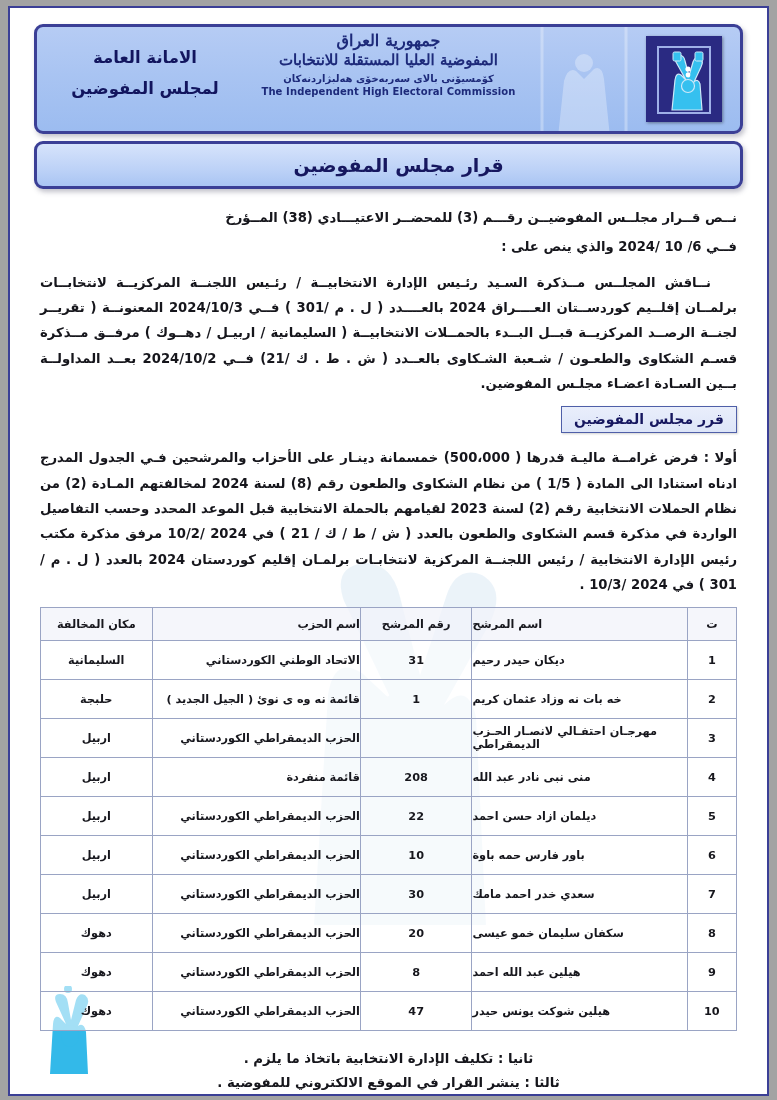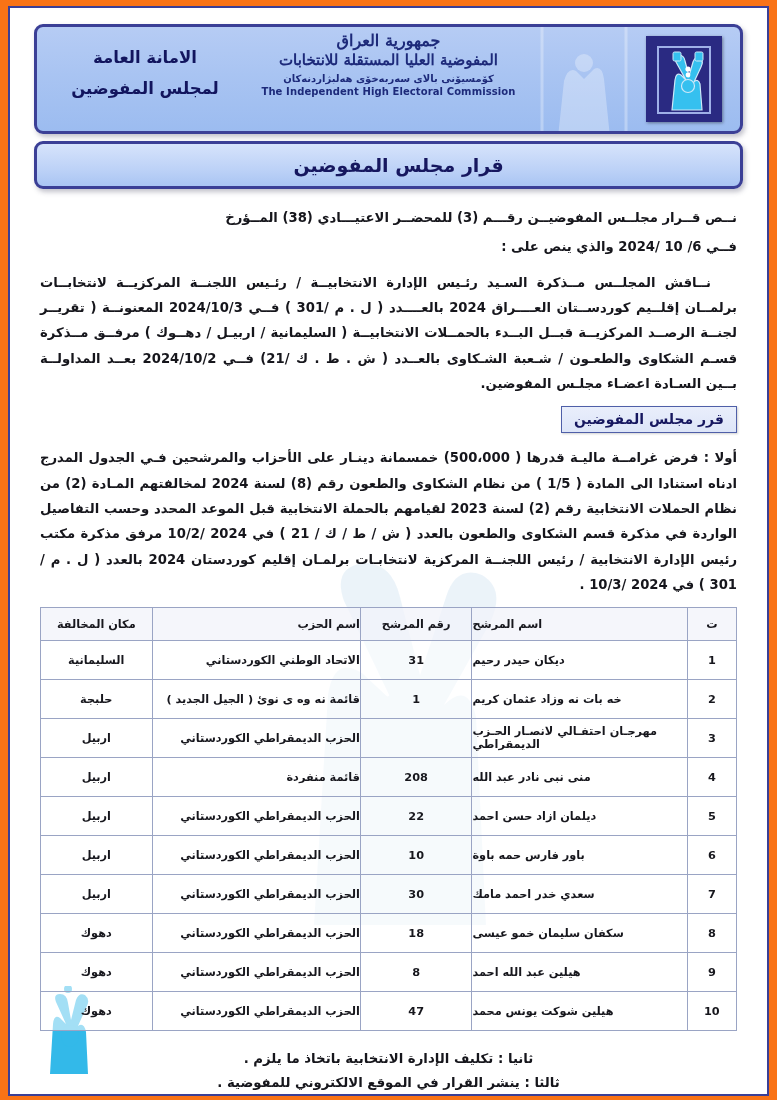--- a/index.html
+++ b/index.html
@@ -13,21 +13,21 @@
     height: 1100px;
     font-family: "DejaVu Sans", "Liberation Sans", sans-serif;
     overflow: hidden;
     position: relative;
   }
 
   
   .page {
     position: absolute;
     inset: 0;
-    background: #f97316;
+    background: #a3a3a3;
     box-sizing: border-box;
     padding: 6px;
   }
   .page-border {
     position: absolute;
     left: 8px;
     top: 6px;
     right: 8px;
     bottom: 4px;
     border: 2px solid #3b3f96;
@@ -381,34 +381,34 @@
               <tr>
                 <td class="col-idx num">7</td>
                 <td class="col-name">سعدي خدر احمد مامك</td>
                 <td class="col-num num">30</td>
                 <td class="col-party">الحزب الديمقراطي الكوردستاني</td>
                 <td class="col-place">اربيل</td>
               </tr>
               <tr>
                 <td class="col-idx num">8</td>
                 <td class="col-name">سكفان سليمان خمو عيسى</td>
-                <td class="col-num num">18</td>
+                <td class="col-num num">20</td>
                 <td class="col-party">الحزب الديمقراطي الكوردستاني</td>
                 <td class="col-place">دهوك</td>
               </tr>
               <tr>
                 <td class="col-idx num">9</td>
                 <td class="col-name">هيلين عبد الله احمد</td>
                 <td class="col-num num">8</td>
                 <td class="col-party">الحزب الديمقراطي الكوردستاني</td>
                 <td class="col-place">دهوك</td>
               </tr>
               <tr>
                 <td class="col-idx num">10</td>
-                <td class="col-name">هيلين شوكت يونس محمد</td>
+                <td class="col-name">هيلين شوكت يونس حيدر</td>
                 <td class="col-num num">47</td>
                 <td class="col-party">الحزب الديمقراطي الكوردستاني</td>
                 <td class="col-place">دهوك</td>
               </tr>
             </tbody>
         </table>
 
         <div class="footer-lines">
           <p>ثانيا : تكليف الإدارة الانتخابية باتخاذ ما يلزم .</p>
           <p>ثالثا : ينشر القرار في الموقع الالكتروني للمفوضية .</p>

